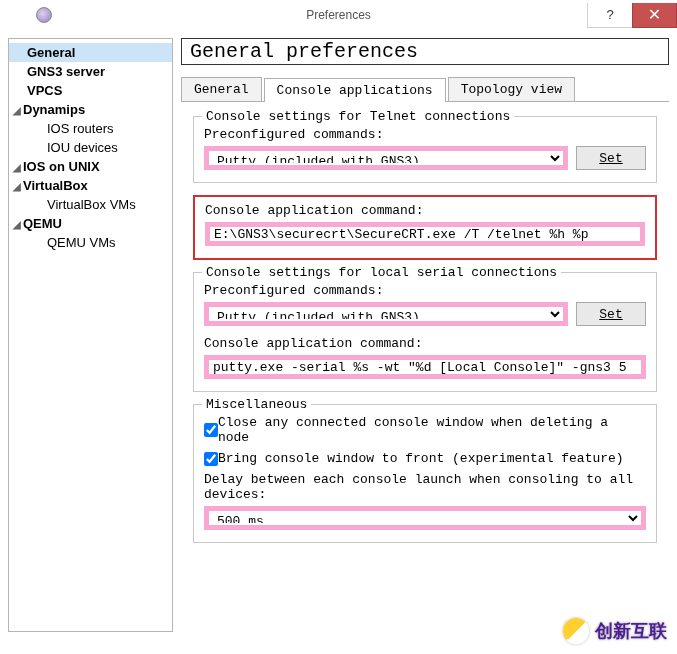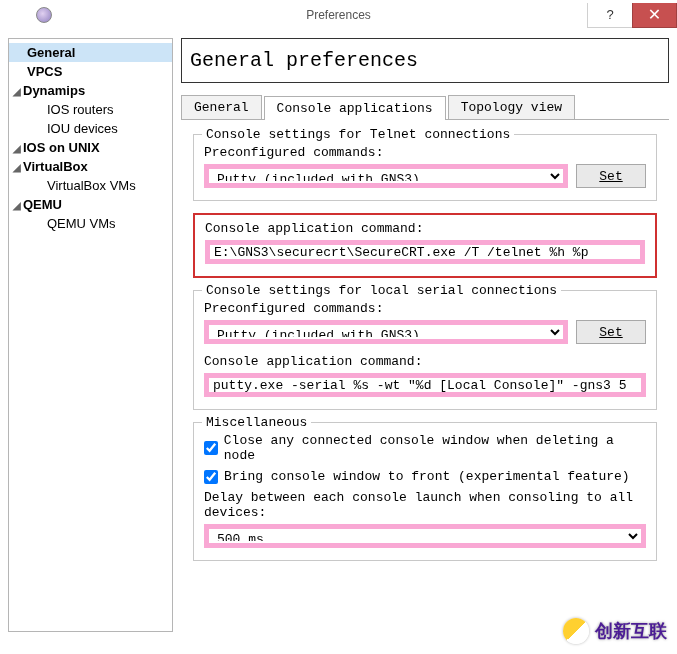--- a/index.html
+++ b/index.html
@@ -16,57 +16,58 @@
 
 .main { display: flex; padding: 8px; gap: 8px; height: 610px; }
 .sidebar { width: 165px; border: 1px solid #b5b5b5; padding: 4px 0; background: #fff; }
 .tree-item { font-size: 13px; padding: 2px 4px 2px 18px; cursor: default; white-space: nowrap; }
 .tree-item.bold { font-weight: bold; }
 .tree-item.sub { padding-left: 38px; font-weight: normal; }
 .tree-item .tri { display: inline-block; width: 10px; margin-left: -14px; font-size: 10px; color: #666; }
 .tree-item.selected { background: #cce4f7; }
 
 .content { flex: 1; display: flex; flex-direction: column; gap: 6px; }
-.page-heading { font-size: 20px; border: 1px solid #333; padding: 10px 8px; font-family: "Courier New", monospace; }
+.page-heading { font-size: 20px; border: 1px solid #333; padding: 1px 8px; font-family: "Courier New", monospace; }
 
 .tabrow { display: flex; border-bottom: 1px solid #b0b0b0; margin-top: 6px; }
 .tab { font-family: "Courier New", monospace; font-size: 13px; padding: 4px 12px; border: 1px solid #b0b0b0; border-bottom: none; background: #f2f2f2; margin-right: 2px; position: relative; cursor: default; }
 .tab.active { background: #fff; top: 1px; }
 
 .panel { padding: 8px 12px; }
 .group { border: 1px solid #c8c8c8; padding: 10px 10px 12px 10px; margin-bottom: 12px; position: relative; }
 .group-label { position: absolute; top: -8px; left: 8px; background: #fff; padding: 0 4px; font-family: "Courier New", monospace; font-size: 13px; }
 .group.highlight { border: 2px solid #d03030; }
 .row { display: flex; align-items: center; gap: 8px; }
 .field-label { font-family: "Courier New", monospace; font-size: 13px; margin-bottom: 4px; display: block; }
 select.mono, input.mono { font-family: "Courier New", monospace; font-size: 13px; padding: 2px 4px; border: 5px solid #f9a8d4; background: #fff; height: 24px; }
 select.mono { flex: 1; }
 input.mono.full { width: 100%; }
 .setbtn { font-family: "Courier New", monospace; font-size: 13px; width: 70px; height: 24px; background: #e9e9e9; border: 1px solid #a8a8a8; cursor: default; text-decoration: underline; text-underline-offset: 1px; }
-.chk { display: flex; align-items: center; gap: 6px; font-family: "Courier New", monospace; font-size: 13px; margin-bottom: 6px; }
+.chk { display: flex; align-items: center; font-family: "Courier New", monospace; font-size: 13px; margin-bottom: 6px; }
 .chk input { width: 14px; height: 14px; }
 
 .watermark { position: absolute; right: 10px; bottom: 10px; display: flex; align-items: center; gap: 6px; color: #4c1d95; font-size: 18px; font-weight: bold; text-shadow: 0 0 3px rgba(0,0,0,.4); }
 .watermark .logo { width: 26px; height: 26px; background: linear-gradient(135deg, #ffd030 50%, #fff 50%); border-radius: 50%; box-shadow: 0 0 3px rgba(0,0,0,.3); }
 </style>
 </head>
 <body>
 
 <div class="titlebar">
   <div class="app-icon"></div>
   <div class="title">Preferences</div>
   <div class="btns">
     <div class="btn help">?</div>
     <div class="btn close">✕</div>
   </div>
 </div>
 
 <div class="main">
   <div class="sidebar" id="sidebar">
       <div class="tree-item bold selected"><span>General</span></div>
+      <div class="tree-item bold"><span>GNS3 server</span></div>
       <div class="tree-item bold"><span>VPCS</span></div>
       <div class="tree-item bold"><span class="tri">◢</span><span>Dynamips</span></div>
       <div class="tree-item sub"><span>IOS routers</span></div>
       <div class="tree-item sub"><span>IOU devices</span></div>
       <div class="tree-item bold"><span class="tri">◢</span><span>IOS on UNIX</span></div>
       <div class="tree-item bold"><span class="tri">◢</span><span>VirtualBox</span></div>
       <div class="tree-item sub"><span>VirtualBox VMs</span></div>
       <div class="tree-item bold"><span class="tri">◢</span><span>QEMU</span></div>
       <div class="tree-item sub"><span>QEMU VMs</span></div>
     </div>

